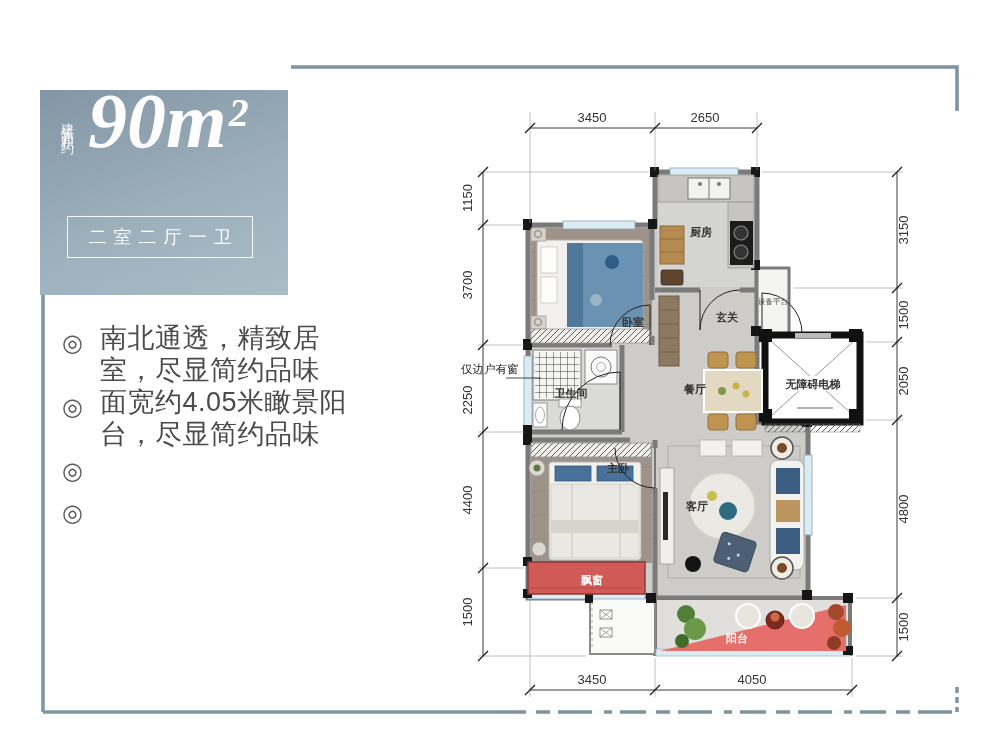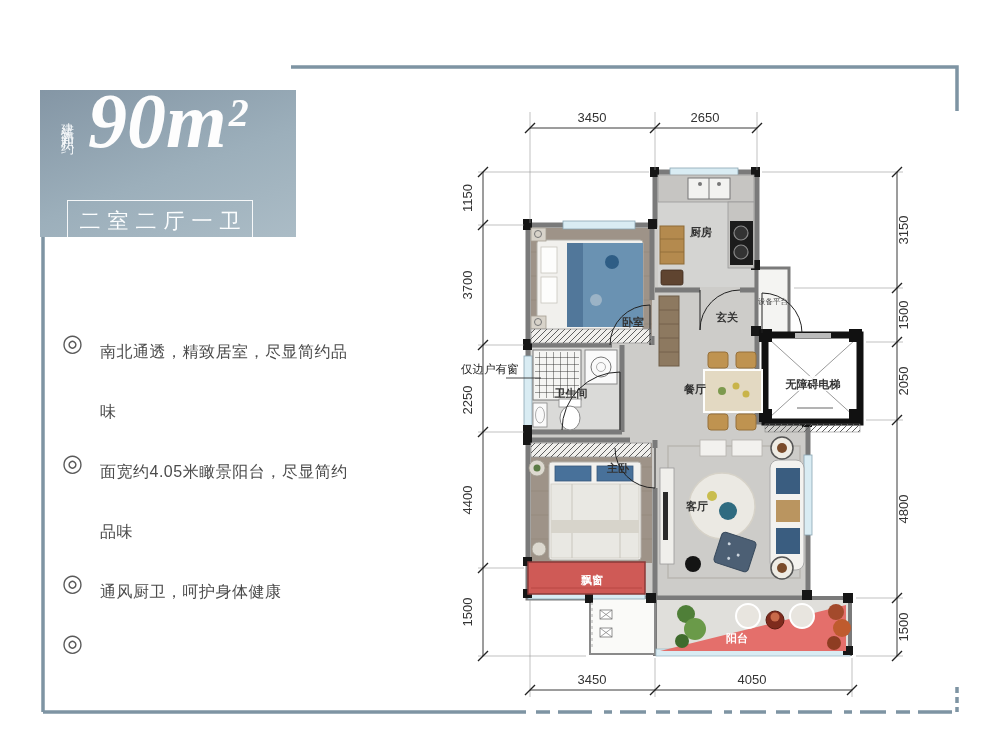--- a/index.html
+++ b/index.html
@@ -1,38 +1,38 @@
 <!DOCTYPE html>
 <html><head>
 <meta charset="utf-8">
 <style>
   html,body{margin:0;padding:0;background:#fff;}
   .page{position:relative;width:991px;height:751px;background:#ffffff;overflow:hidden;
         font-family:"Liberation Sans",sans-serif;}
   .page svg{position:absolute;left:0;top:0;}
 
   
-  .area-card{position:absolute;left:40px;top:90px;width:248px;height:147px;
+  .area-card{position:absolute;left:40px;top:90px;width:248px;height:205px;
     background:linear-gradient(160deg,#8496a5 0%,#9cafbb 55%,#abbcc6 100%);
-    color:#fff;padding-left:8px;}
+    color:#fff;}
   .area-vert{position:absolute;left:18px;top:22px;writing-mode:vertical-rl;
     font-size:13px;letter-spacing:5px;color:#f4f7f9;}
   .area-num{position:absolute;left:48px;top:-14px;
     font-family:"Liberation Serif",serif;font-style:italic;font-weight:bold;
     font-size:78px;color:#fdfdfd;}
   .area-num sup{font-size:40px;position:relative;top:6px;left:2px;}
-  .layout-tag{position:absolute;left:27px;top:110px;width:184px;height:40px;
+  .layout-tag{position:absolute;left:27px;top:126px;width:184px;height:40px;
     border:1px solid rgba(255,255,255,.9);display:flex;align-items:center;justify-content:center;
-    font-size:21px;letter-spacing:7px;text-indent:7px;color:#fbfdfe;}
+    font-size:18px;letter-spacing:7px;text-indent:7px;color:#fbfdfe;}
 
   
   .features{position:absolute;left:62px;top:322px;width:330px;color:#4b4b4b;}
   .feature{display:flex;margin:0;}
   .feature .mark{width:38px;font-size:24px;line-height:42px;color:#5a5a5a;flex:none;}
-  .feature .txt{width:252px;font-size:16px;line-height:60px;letter-spacing:.5px;}
+  .feature .txt{width:252px;font-size:27px;line-height:32px;letter-spacing:.5px;}
 
   
   text{font-family:"Liberation Sans",sans-serif;}
   .dim{font-size:13px;fill:#333;}
   .room-label{font-size:11px;fill:#333;font-weight:bold;}
   .room-label-sm{font-size:7.5px;fill:#444;}
   .room-label-w{font-size:11px;fill:#fff;font-weight:bold;}
   .note{font-size:11.5px;fill:#222;}
 </style>
 </head>
@@ -318,20 +318,19 @@
   <div class="feature">
     <span class="mark">◎</span>
     <span class="txt">南北通透，精致居室，尽显简约品味</span>
   </div>
   <div class="feature">
     <span class="mark">◎</span>
     <span class="txt">面宽约4.05米瞰景阳台，尽显简约品味</span>
   </div>
   <div class="feature">
     <span class="mark">◎</span>
-    <span class="txt">通风厨卫，呵护身体健康</span>
   </div>
   <div class="feature">
     <span class="mark">◎</span>
   </div>
 </div>
 
 </div>
 
 </body></html>

